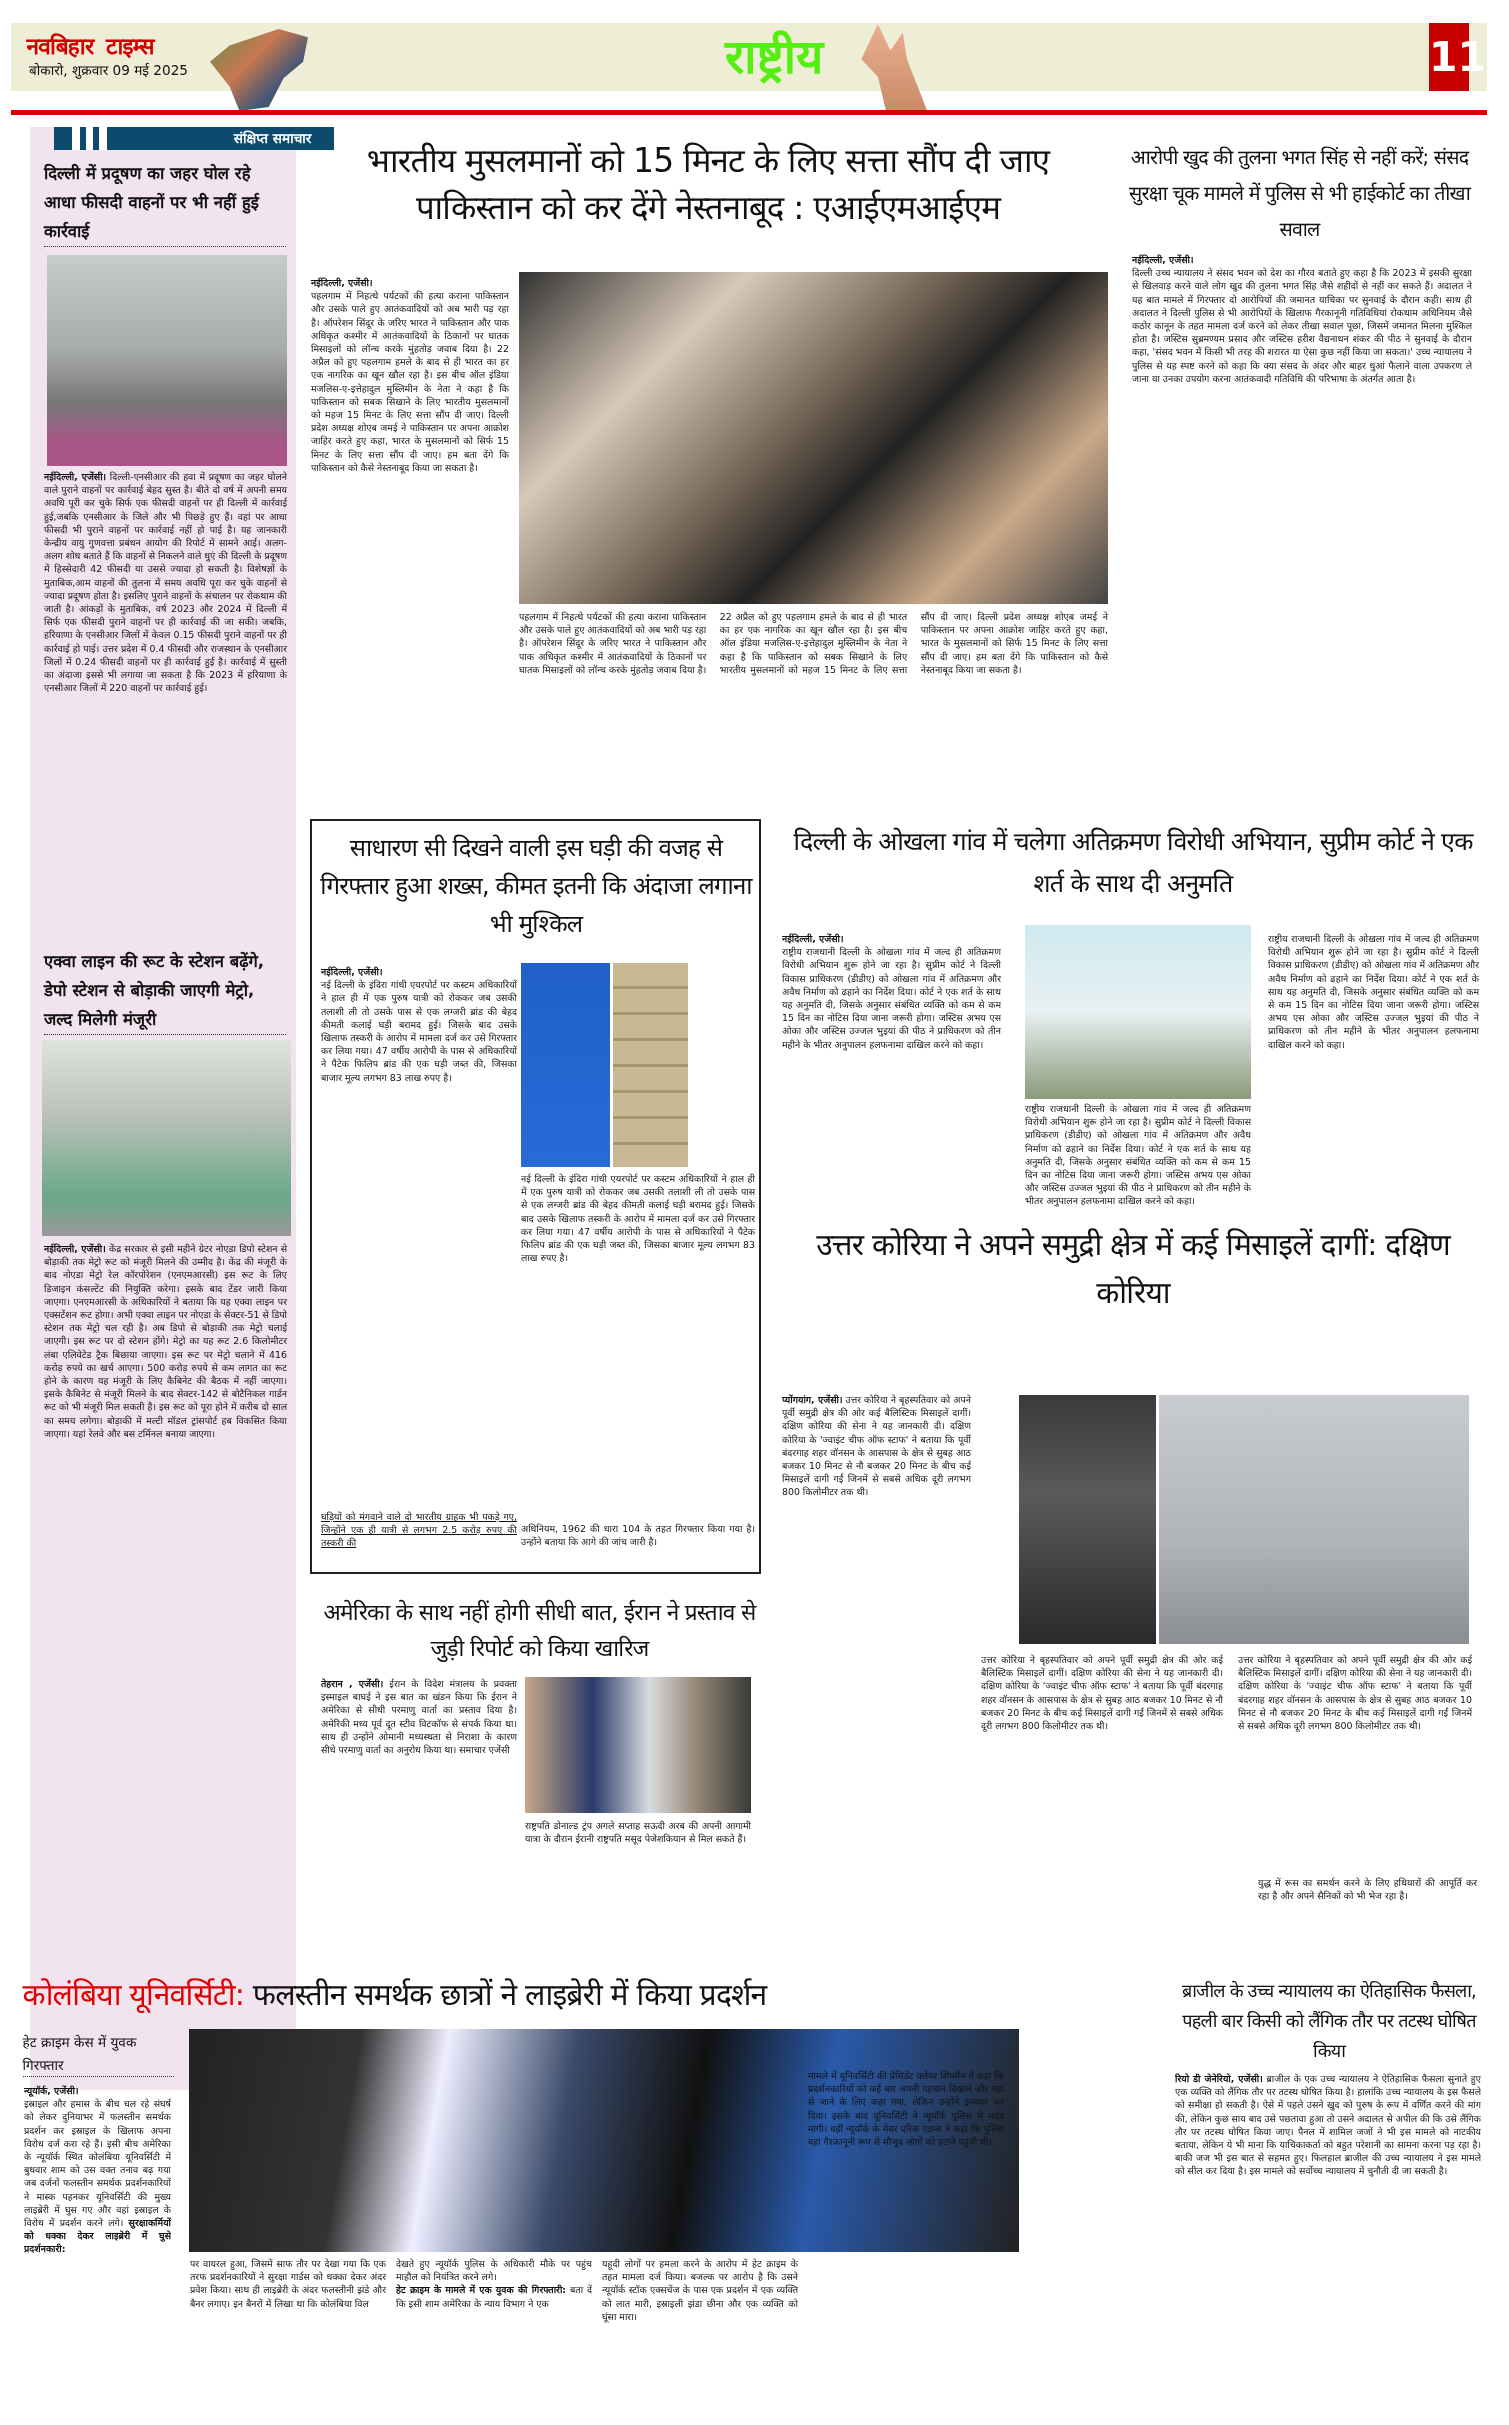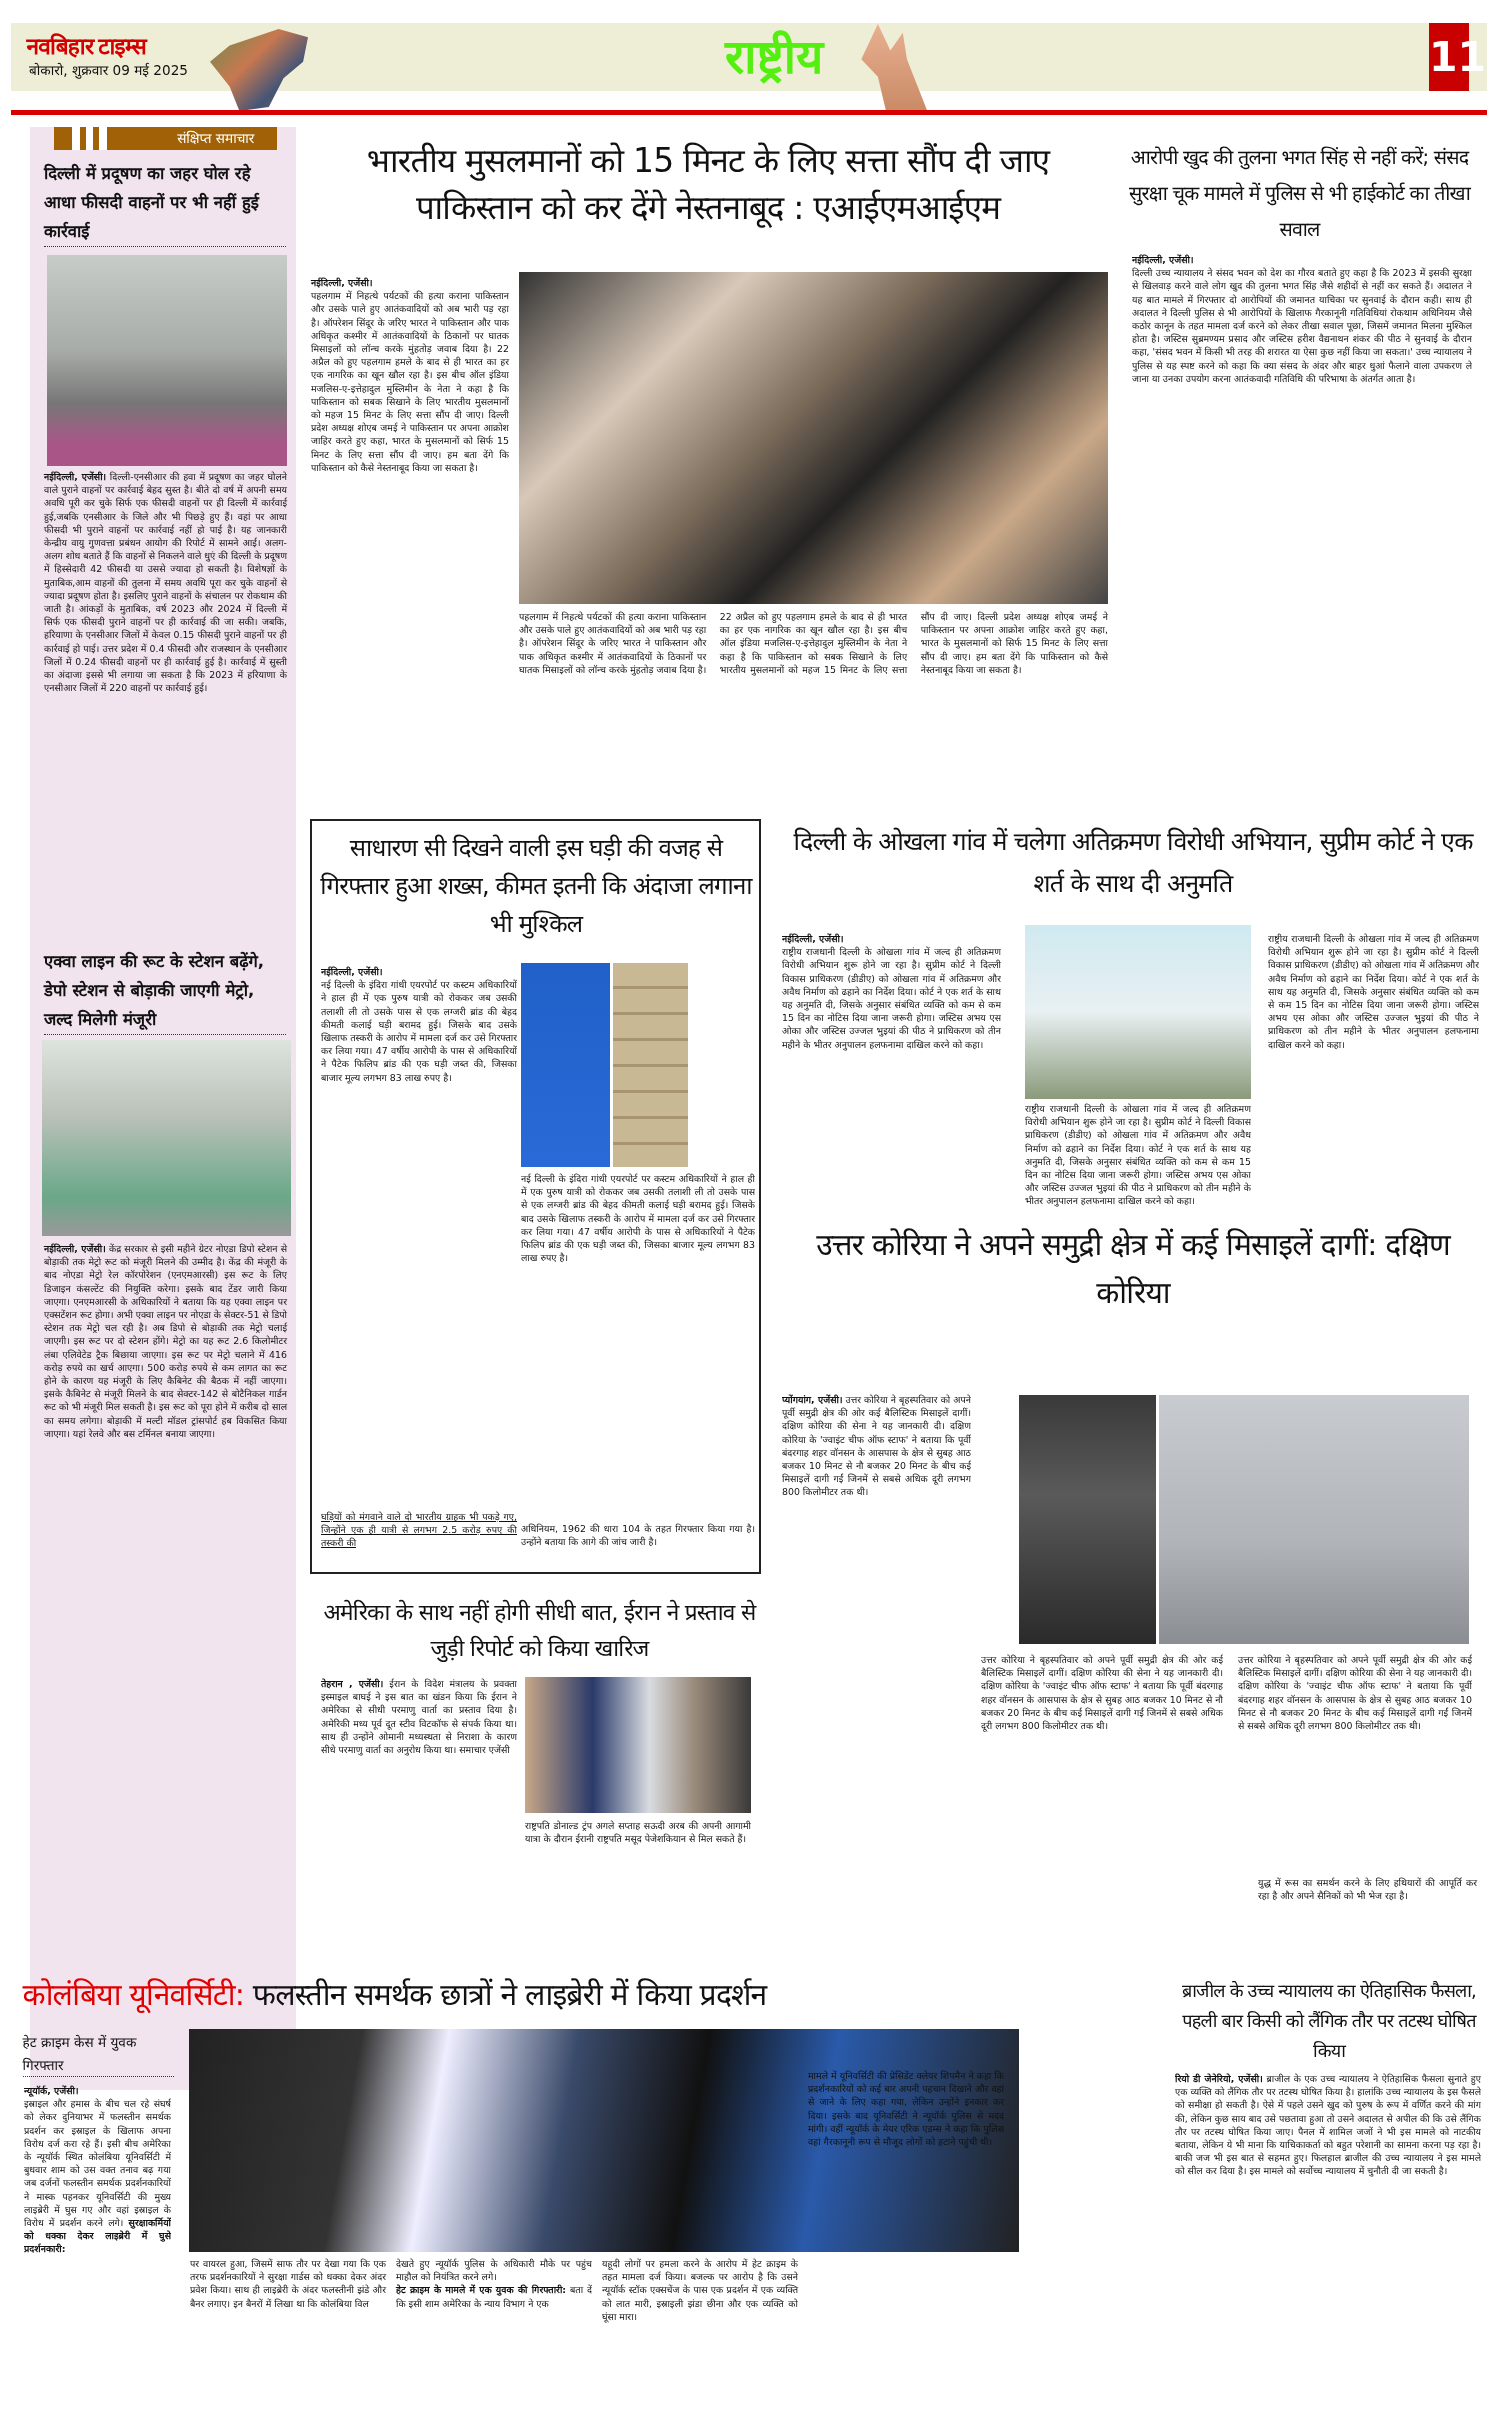--- a/index.html
+++ b/index.html
@@ -1,28 +1,28 @@
 <!DOCTYPE html>
 <html style="font-size:12px"><head>
 <meta charset="utf-8">
 <style>
   * { box-sizing: border-box; margin: 0; padding: 0; }
   body { width: 1510px; height: 2426px; background: #fff; font-family: "DejaVu Sans", sans-serif; color: #111; position: relative; overflow: hidden; }
   .abs { position: absolute; }
   .masthead { left: 11.3px; top: 22.6px; width: 1476px; height: 68px; background: #eeeed6; }
-  .brand { left: 26.4px; top: 30px; font-family: Liberation Serif, serif; font-weight: bold; font-size: 22.6px; color: #d40000; letter-spacing: -0.8px; }
+  .brand { left: 26.4px; top: 30px; font-family: Liberation Mono, monospace; font-weight: bold; font-size: 22.6px; color: #d40000; letter-spacing: -0.8px; }
   .dateline { left: 29px; top: 60px; font-size: 13.6px; color: #111; }
   .section-title { left: 725px; top: 22.6px; font-size: 47px; font-weight: bold; color: #55ee11; line-height: 68px; }
   .pagenum { left: 1429px; top: 22.6px; width: 40px; height: 68px; background: #c80000; color: #fff; font-size: 41px; font-weight: bold; text-align: center; line-height: 68px; }
   .redrule { left: 11.3px; top: 110px; width: 1476px; height: 5.3px; background: #d80000; }
   .jh-map { left: 210px; top: 29px; width: 98px; height: 82px; background: linear-gradient(135deg,#6a8c4c,#c87850 40%,#445577 70%,#8a6a3a); clip-path: polygon(20% 20%,45% 10%,70% 0%,100% 10%,95% 40%,75% 60%,60% 95%,30% 100%,20% 70%,0% 40%); }
   .statue { left: 853px; top: 24px; width: 83px; height: 88px; background: linear-gradient(180deg,#e8b090,#c98a66); clip-path: polygon(30% 0%,45% 30%,60% 10%,65% 40%,90% 100%,40% 100%,30% 60%,10% 40%); }
 
   .sidebar { left: 30px; top: 127px; width: 266px; height: 1963px; background: #f1e4ee; }
-  .sb-banner { left: 54px; top: 127px; width: 223px; height: 22.6px; background: #a16207; color: #fff; font-weight: normal; font-size: 13.6px; text-align: right; padding-right: 22.6px; line-height: 22.6px; }
+  .sb-banner { left: 54px; top: 127px; width: 280px; height: 22.6px; background: #0c4a6e; color: #fff; font-weight: bold; font-size: 13.6px; text-align: right; padding-right: 22.6px; line-height: 22.6px; }
   .sb-bars { left: 72px; top: 127px; width: 38px; height: 22.6px; background: repeating-linear-gradient(90deg,#fff 0 7.5px,transparent 7.5px 13.6px); }
   .sb-head { left: 44px; width: 242px; font-size: 16.6px; font-weight: bold; line-height: 29px; border-bottom: 0.8px dotted #333; }
   .photo { background: #999; }
   .body-text { font-size: 9.4px; line-height: 13.2px; text-align: justify; color: #111; font-family: "DejaVu Sans", sans-serif; }
   .body-text b { font-weight: bold; }
   .hl { font-weight: normal; letter-spacing: -0.8px; color: #111; text-align: center; }
   .boxed { border: 2.3px solid #222; }
 </style>
 </head>
 <body>

